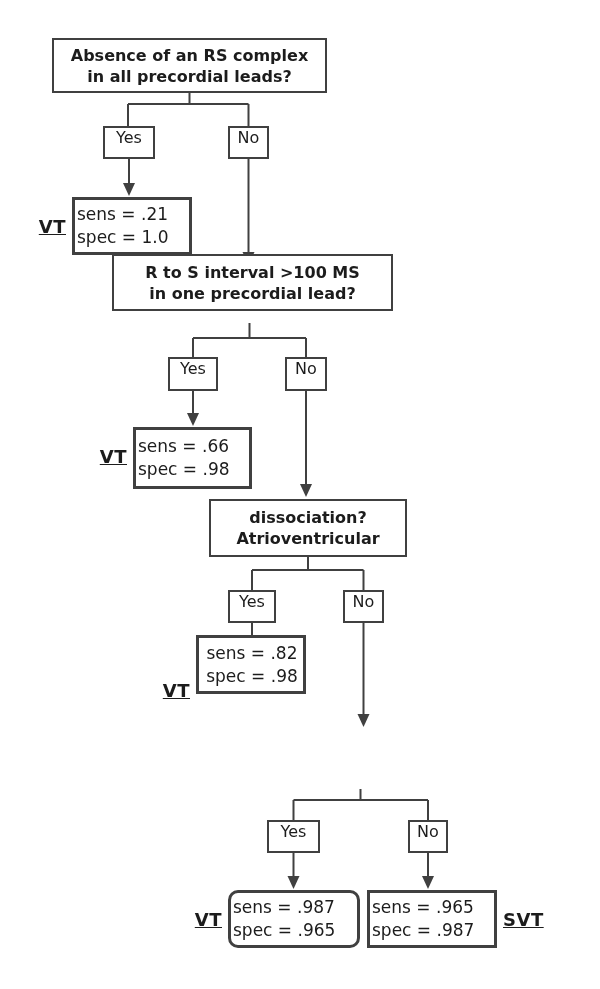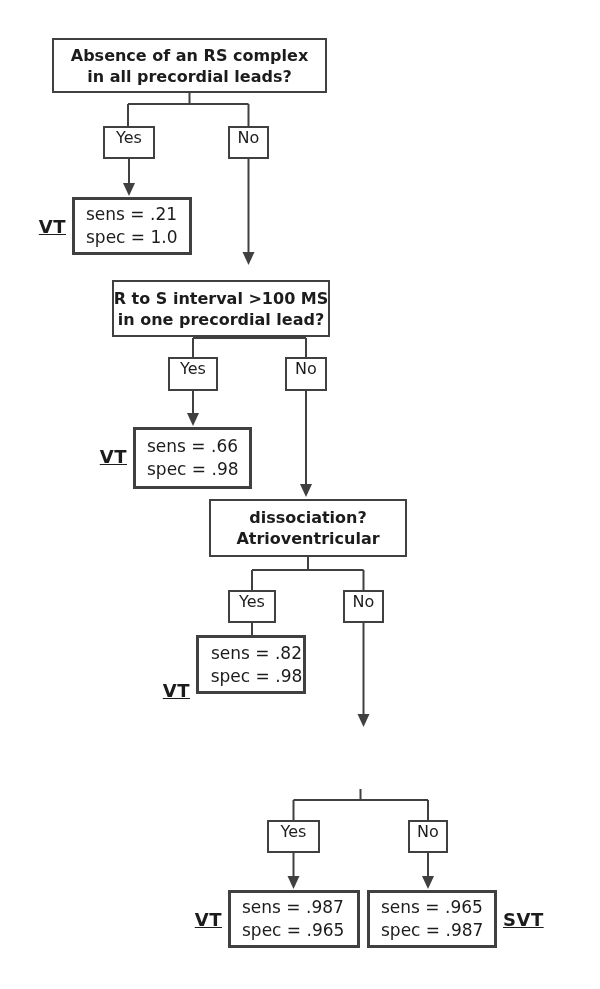--- a/index.html
+++ b/index.html
@@ -35,21 +35,21 @@
     border:2px solid var(--line-color);
     background:var(--bg-color);
     display:flex;justify-content:center;
     font-size:16px;
   }
   .obox{
     position:absolute;box-sizing:border-box;
     border:3px solid var(--line-color);
     background:var(--bg-color);
     display:flex;flex-direction:column;justify-content:center;
-    padding-left:11px;
+    padding-left:2px;
     font-size:17px;line-height:23px;white-space:nowrap;
   }
   .olabel{
     position:absolute;box-sizing:border-box;
     display:flex;align-items:center;
     font-weight:bold;font-size:18px;letter-spacing:0.5px;text-decoration:underline;
   }
   .olabel.left{justify-content:flex-end;}
   .olabel.right{justify-content:flex-start;}
 </style>
@@ -120,21 +120,21 @@
     <span>No</span>
   </div>
   <div class="olabel left" style="left:28px;top:197px;width:38px;height:58px;">
     <span>VT</span>
   </div>
   <div class="obox" style="left:72px;top:197px;width:120px;height:58px;">
     <span>sens = .21</span>
     <span>spec = 1.0</span>
   </div>
 
-  <div class="qbox" style="left:112px;top:280px;width:218px;height:57px;">
+  <div class="qbox" style="left:112px;top:254px;width:281px;height:57px;">
     <span>R to S interval &gt;100 MS</span>
     <span>in one precordial lead?</span>
   </div>
   <div class="branch" style="left:168px;top:357px;width:50px;height:34px;">
     <span>Yes</span>
   </div>
   <div class="branch" style="left:285px;top:357px;width:42px;height:34px;">
     <span>No</span>
   </div>
   <div class="olabel left" style="left:89px;top:427px;width:38px;height:58px;">
@@ -165,21 +165,21 @@
 
   <div class="branch" style="left:267px;top:820px;width:53px;height:33px;">
     <span>Yes</span>
   </div>
   <div class="branch" style="left:408px;top:820px;width:40px;height:33px;">
     <span>No</span>
   </div>
   <div class="olabel left" style="left:184px;top:890px;width:38px;height:58px;">
     <span>VT</span>
   </div>
-  <div class="obox" style="left:228px;top:890px;width:132px;height:58px;">
+  <div class="obox" style="left:228px;top:890px;width:132px;height:58px;border-radius:10px;">
     <span>sens = .987</span>
     <span>spec = .965</span>
   </div>
   <div class="obox" style="left:367px;top:890px;width:130px;height:58px;">
     <span>sens = .965</span>
     <span>spec = .987</span>
   </div>
   <div class="olabel right" style="left:503px;top:890px;width:52px;height:58px;">
     <span>SVT</span>
   </div>

